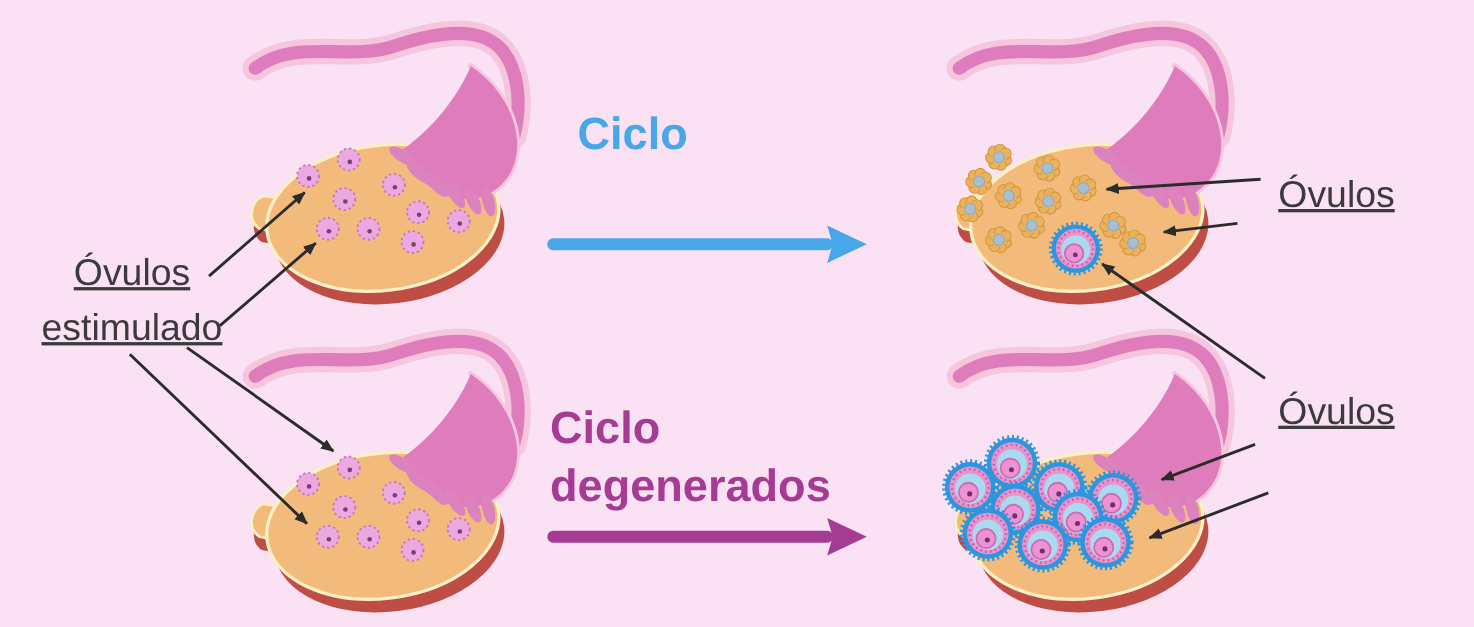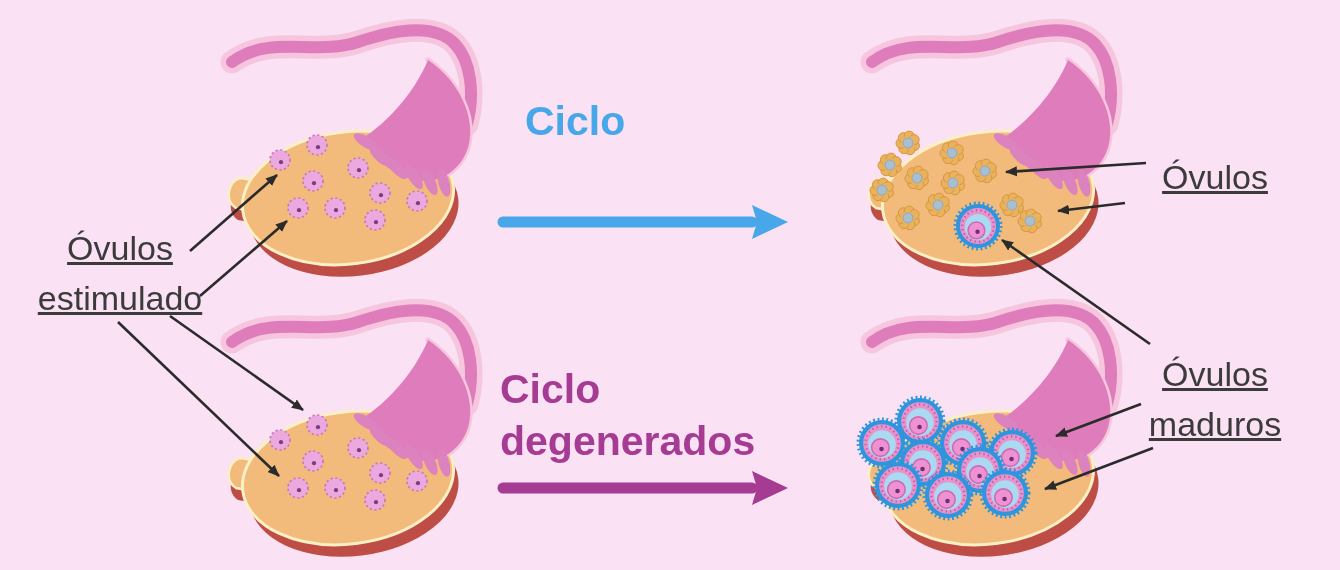--- a/index.html
+++ b/index.html
@@ -384,21 +384,20 @@
   <span>Óvulos</span><br>
   <span>estimulado</span>
 </div>
 
 <div class="label" style="left: 1090px; top: 152px; width: 250px; color: rgb(59, 59, 59);">
   <span>Óvulos</span><br>
 </div>
 
 <div class="label" style="left: 1090px; top: 349px; width: 250px; color: rgb(59, 59, 59);">
   <span>Óvulos</span><br>
-  <span>maduros</span>
 </div>
 
 <div class="cycle-label" id="cycle-natural" style="left: 525px; top: 95px; width: 250px; color: rgb(71, 167, 232);">
   <span>Ciclo</span><br>
 </div>
 
 <div class="cycle-label" id="cycle-stimulated" style="left: 500px; top: 363px; width: 290px; color: rgb(166, 59, 147);">
   <span>Ciclo</span><br>
   <span>degenerados</span>
 </div>

